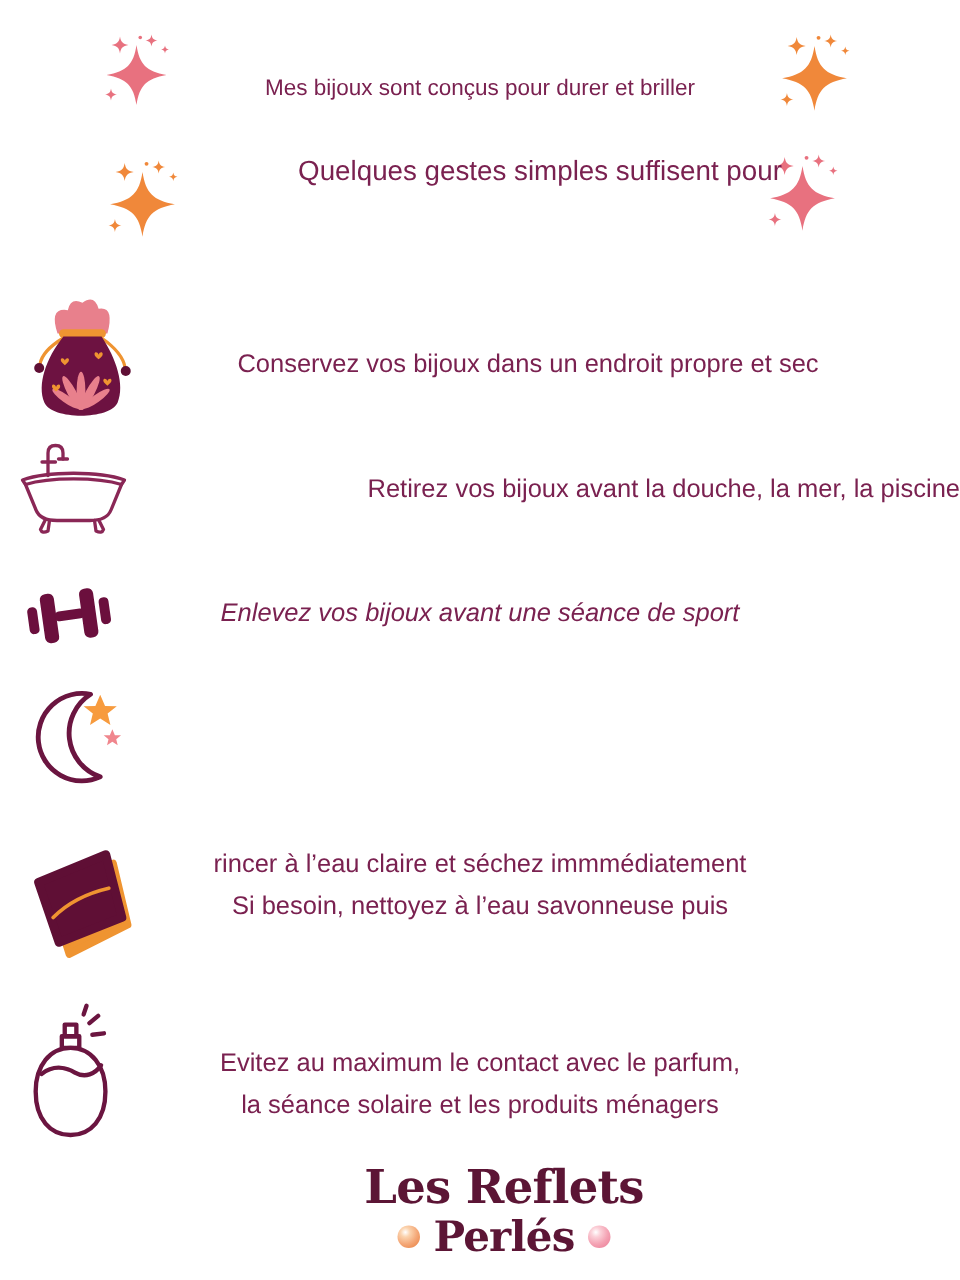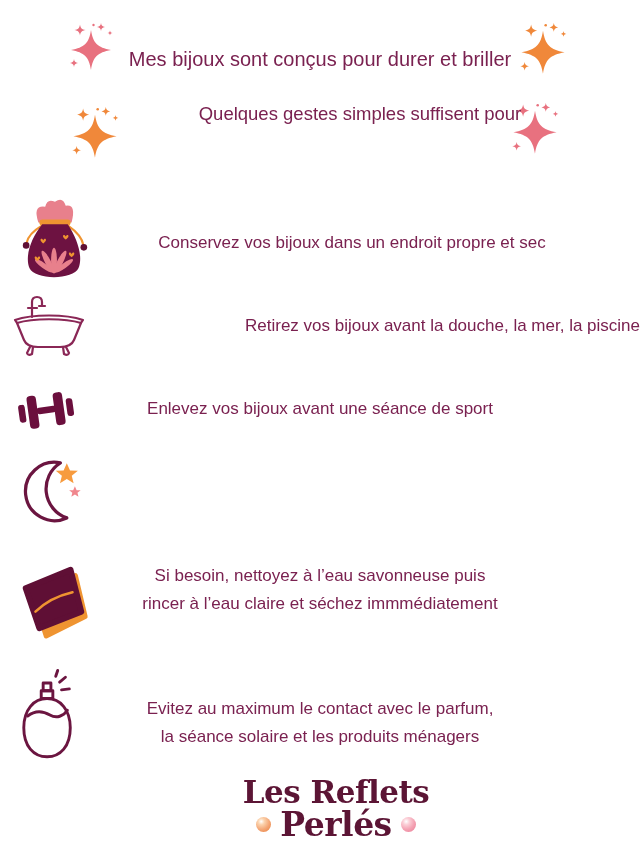--- a/index.html
+++ b/index.html
@@ -3,46 +3,46 @@
 <meta charset="utf-8">
 <style>
   html,body{margin:0;padding:0;background:#fff;}
   .canvas{
     position:relative;width:640px;height:853px;margin:0 auto;
     background:#ffffff;overflow:hidden;
     font-family:"Liberation Sans",sans-serif;color:#7a2150;
   }
   .abs{position:absolute;}
   .center-text{left:0;width:640px;text-align:center;}
-  .h1-line{top:46px;font-size:20px;line-height:26px;}
+  .h1-line{top:46px;font-size:15px;line-height:26px;}
   .h2-block{top:100px;font-size:18.5px;line-height:27px;padding-left:40px;}
   .tip-text{font-size:17px;line-height:27.5px;}
   .tip-text-1{top:229px;margin-left:32px;}
   .tip-text-2{top:312px;text-align:right;}
-  .tip-text-3{top:395px;}
+  .tip-text-3{top:395px;font-style:italic;}
   .tip-text-4{top:478px;}
   .tip-text-5{top:562px;}
   .tip-text-6{top:695px;}
   .icon{display:block;}
   .icon-pouch{left:16px;top:196px;}
   .icon-bath{left:10px;top:292px;}
   .icon-dumbbell{left:13px;top:386px;}
   .icon-moon{left:15px;top:451px;}
   .icon-cloth{left:13px;top:556px;}
   .icon-perfume{left:17px;top:668px;}
   .sparkle{pointer-events:none;}
   .sparkle-1{left:66px;top:22px;color:#e8717f;}
   .sparkle-2{left:516px;top:22px;color:#f0883a;}
   .sparkle-3{left:68px;top:106px;color:#f0883a;}
   .sparkle-4{left:508px;top:102px;color:#e8717f;}
   .logo{top:776px;left:16px;width:640px;display:flex;flex-direction:column;align-items:center;
         font-family:"DejaVu Serif",serif;font-weight:700;color:#5c1535;}
   .logo-line1{font-size:31px;line-height:33px;letter-spacing:-0.5px;}
   .logo-line2{display:flex;align-items:center;gap:9px;margin-top:-1px;}
-  .logo-line2 span.word{font-size:33px;line-height:33px;letter-spacing:-0.5px;text-align:right;}
+  .logo-line2 span.word{font-size:28px;line-height:33px;letter-spacing:-0.5px;text-align:right;}
   .pearl{width:15px;height:15px;border-radius:50%;display:inline-block;}
   .pearl-orange{background:radial-gradient(circle at 35% 30%, #ffffff 0%, #fbd3ae 22%, #f4a878 55%, #ed8f55 80%, #e88044 100%);}
   .pearl-pink{background:radial-gradient(circle at 35% 30%, #ffffff 0%, #fbd0d8 22%, #f4a3b4 55%, #ee8ba1 80%, #ea7c96 100%);}
 </style>
 </head>
 <body>
 
 <div class="canvas">
 
   <svg class="abs sparkle sparkle-1" width="50" height="50" viewBox="0 0 100 100">
@@ -150,22 +150,22 @@
     <path transform="translate(64 24) scale(1.05)" fill="#f79b3e" d="M0 -13 L3.8 -4.2 L13 -4 L5.8 1.8 L8 10.8 L0 5.6 L-8 10.8 L-5.8 1.8 L-13 -4 L-3.8 -4.2 Z"></path>
     <path transform="translate(74 46) scale(0.55)" fill="#f0868d" d="M0 -13 L3.8 -4.2 L13 -4 L5.8 1.8 L8 10.8 L0 5.6 L-8 10.8 L-5.8 1.8 L-13 -4 L-3.8 -4.2 Z"></path>
   </svg>
 
   <svg class="abs icon icon-cloth" width="80" height="86" viewBox="0 0 82 88">
     <path d="M20 38 L64 20 L74 62 L34 82 Z" fill="#ef9431" stroke="#ef9431" stroke-width="5" stroke-linejoin="round"></path>
     <path d="M13 33 L59 14 L70 57 L27 74 Z" fill="#5f0f35" stroke="#5f0f35" stroke-width="6" stroke-linejoin="round"></path>
     <path d="M23 57 C34 46 48 40 61 37" fill="none" stroke="#ef9431" stroke-width="2.6" stroke-linecap="round"></path>
   </svg>
   <div class="abs center-text tip-text tip-text-5">
+    <div>rincer à l’eau claire et séchez immmédiatement</div>
     <div>Si besoin, nettoyez à l’eau savonneuse puis</div>
-    <div>rincer à l’eau claire et séchez immmédiatement</div>
   </div>
 
   <svg class="abs icon icon-perfume" width="62" height="96" viewBox="0 0 64 96">
     <g fill="none" stroke="#6b1540" stroke-width="3" stroke-linecap="round" stroke-linejoin="round">
       <path d="M31 30 C45 30 55 42 55 60 C55 79 45 90 31 90 C17 90 7 79 7 60 C7 42 17 30 31 30 Z"></path>
       <path d="M11 48 C20 41 29 44 34 47 C41 51 48 48 52 42"></path>
       <rect x="25" y="22" width="12" height="8"></rect>
       <rect x="27" y="14" width="8" height="8"></rect>
       <path d="M44 13 L50 8"></path>
       <path d="M46 21 L54 20"></path>

